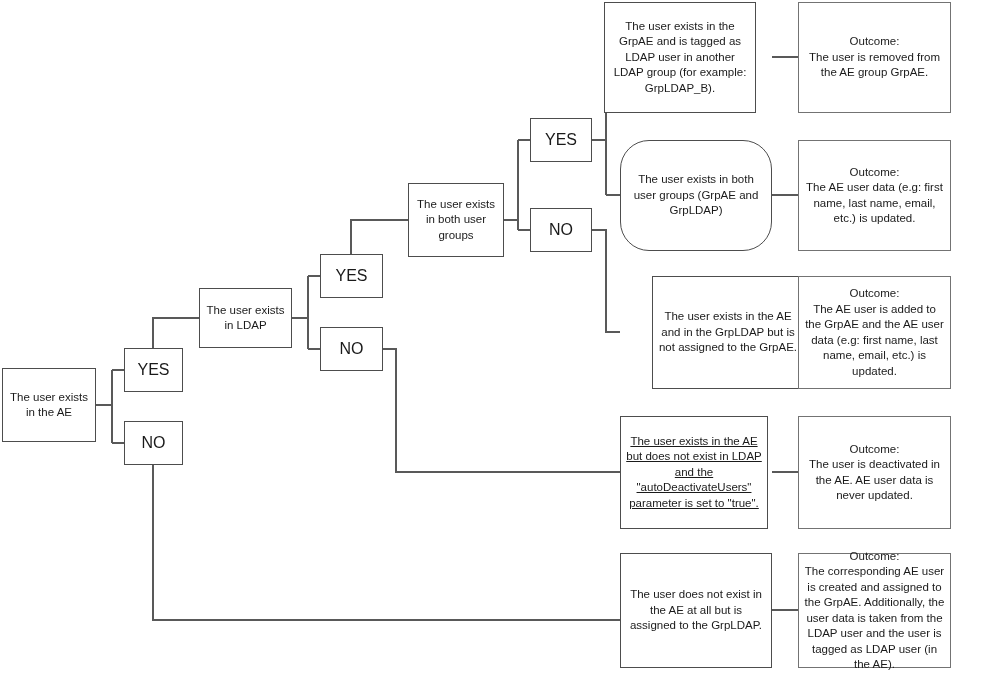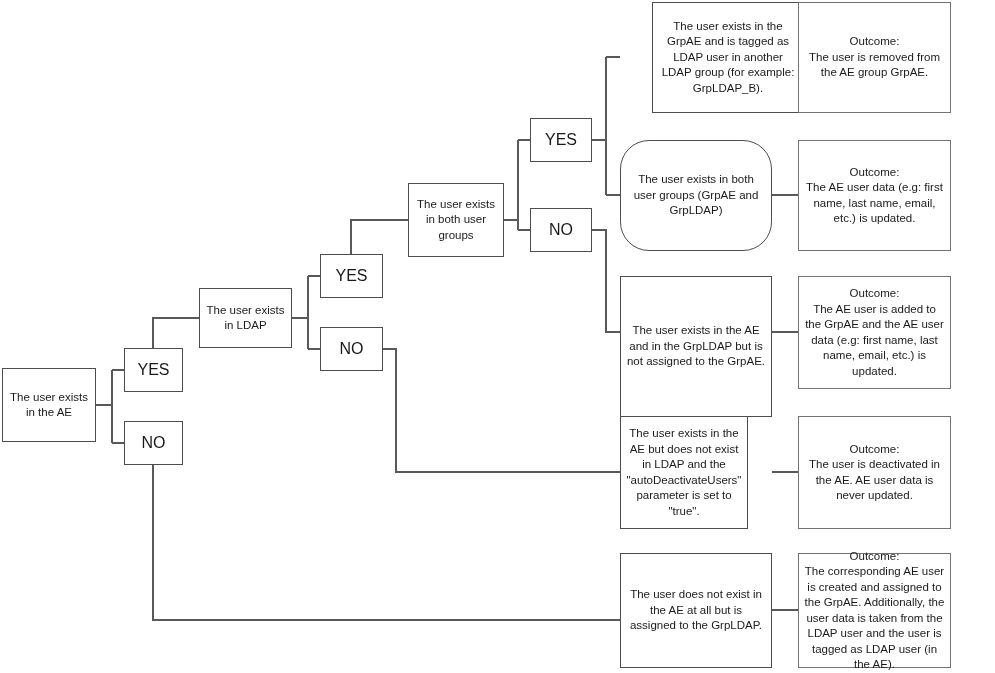--- a/index.html
+++ b/index.html
@@ -133,33 +133,33 @@
   </div>
 
   <div class="node decision" style="left:530px; top:118px; width:62px; height:44px;">
     <span class="txt">YES</span>
   </div>
 
   <div class="node decision" style="left:530px; top:208px; width:62px; height:44px;">
     <span class="txt">NO</span>
   </div>
 
-  <div class="node" style="left:652px; top:2px; width:152px; height:111px;">
+  <div class="node" style="left:604px; top:2px; width:152px; height:111px;">
     <span class="txt">The user exists in the GrpAE and is tagged as LDAP user in another LDAP group (for example: GrpLDAP_B).</span>
   </div>
 
   <div class="node" style="left:620px; top:140px; width:152px; height:111px;border-radius:29px;">
     <span class="txt">The user exists in both user groups (GrpAE and GrpLDAP)</span>
   </div>
 
-  <div class="node" style="left:620px; top:276px; width:152px; height:141px;">
+  <div class="node" style="left:652px; top:276px; width:152px; height:113px;">
     <span class="txt">The user exists in the AE and in the GrpLDAP but is not assigned to the GrpAE.</span>
   </div>
 
-  <div class="node" style="left:620px; top:416px; width:128px; height:113px;">
+  <div class="node" style="left:620px; top:416px; width:148px; height:113px;text-decoration:underline;">
     <span class="txt">The user exists in the AE but does not exist in LDAP and the "autoDeactivateUsers" parameter is set to "true".</span>
   </div>
 
   <div class="node" style="left:620px; top:553px; width:152px; height:115px;">
     <span class="txt">The user does not exist in the AE at all but  is assigned to the GrpLDAP.</span>
   </div>
 
   <div class="node outcome" style="left:798px; top:2px; width:153px; height:111px;">
     <span class="txt">Outcome:
 The user is removed from the AE group GrpAE.</span>

